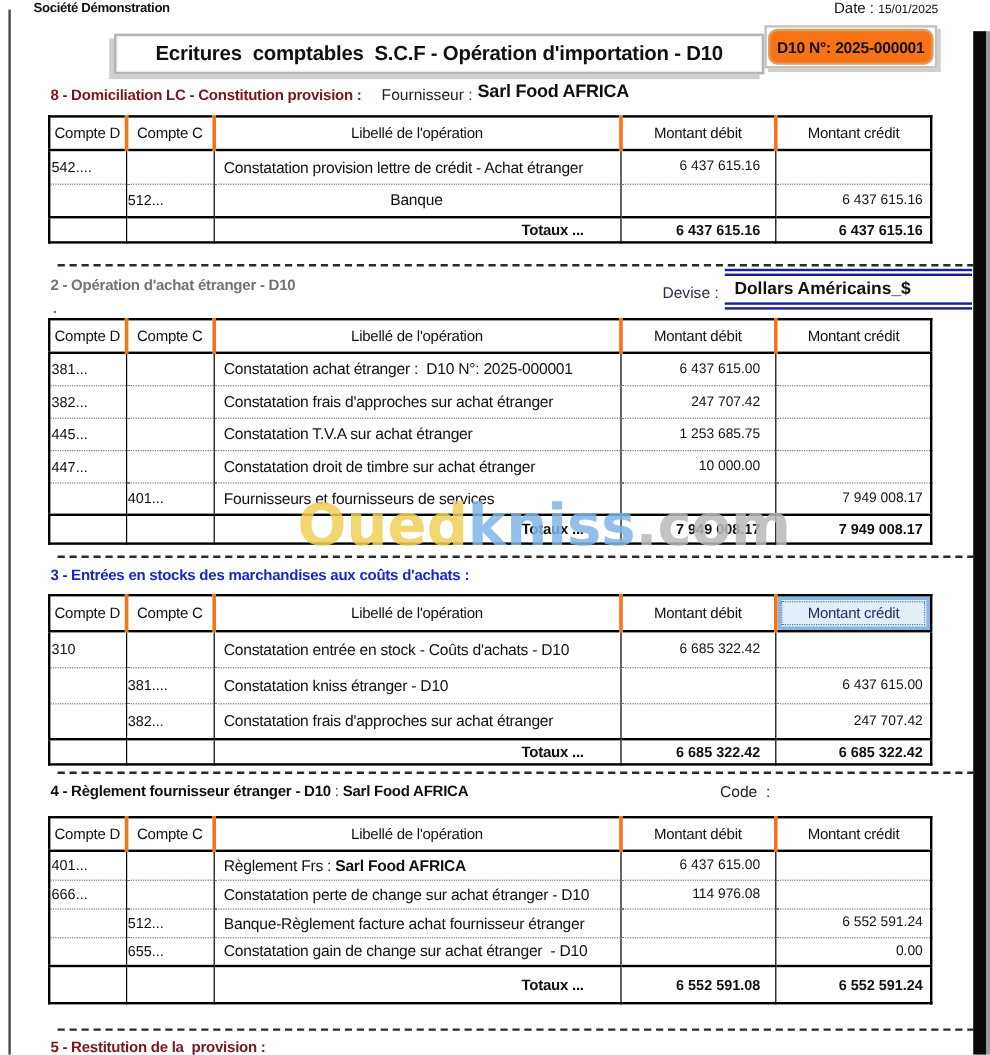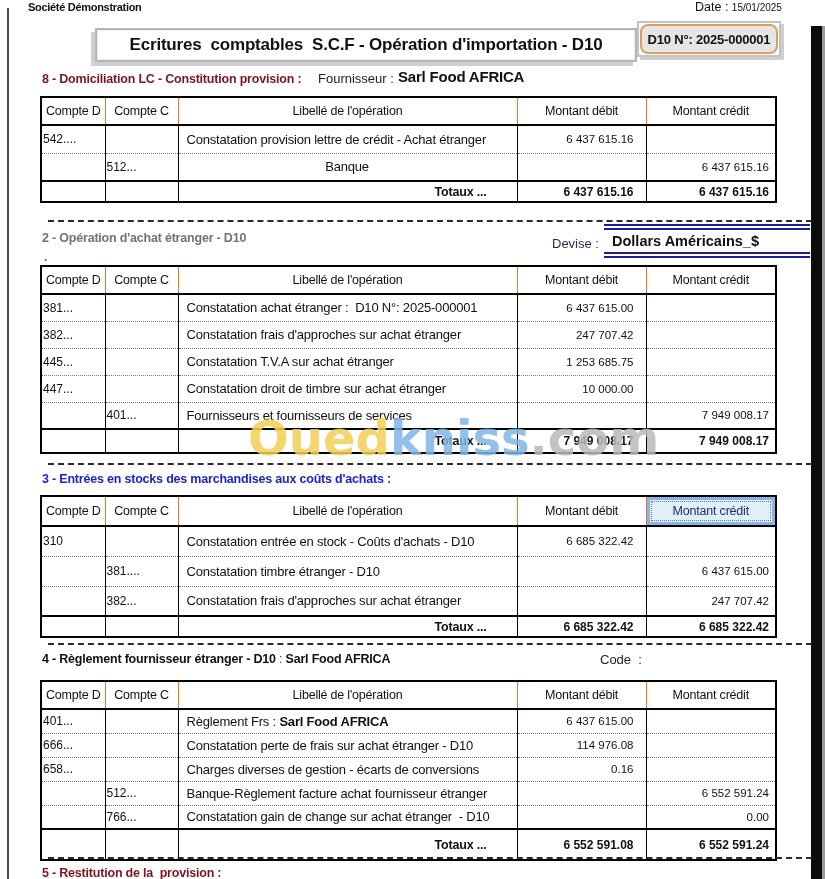--- a/index.html
+++ b/index.html
@@ -24,21 +24,21 @@
     left:95px;top:28px;width:538px;height:30px;line-height:30px;text-align:center;
     background:#fff;border:2px solid #b5b5b5;box-shadow:-4px 4px 0 #cfcfcf, inset 0 0 0 1px #ececec;
     font-size:17px;font-weight:bold;letter-spacing:-0.2px;
   }
   .ref-box{
     left:637px;top:21px;width:138px;height:30px;background:#fff;
     border:2px solid #c2c2c2;box-shadow:3px 3px 0 #cfcfcf;
     display:flex;align-items:stretch;justify-content:stretch;padding:1px;
   }
   .ref-inner{
-    flex:1;border:2px solid #d9a05f;border-radius:8px;background:#e5e5e5;
+    flex:1;border:2px solid #d9a05f;border-radius:8px;background:#f97316;
     display:flex;align-items:center;justify-content:center;
     font-size:13px;font-weight:bold;letter-spacing:-0.2px;
   }
 
   
   .sec-title{font-size:12.5px;font-weight:bold;letter-spacing:-0.2px;white-space:pre}
   .c-darkred{color:#7b1520}
   .c-purple{color:#737373}
   .c-blue{color:#1c24c8}
   .c-black{color:#101010}
@@ -63,21 +63,21 @@
   
   .sep{position:absolute;left:48px;width:764px;height:0;border-top:2px dashed #2a2a2a}
 
   
   table{
     position:absolute;left:40px;width:735px;background:#fff;
     border-collapse:collapse;table-layout:fixed;border:2px solid #000;
   }
   th{
     font-weight:normal;font-size:12.5px;letter-spacing:-0.2px;
-    border-bottom:2px solid #000;border-right:1px solid #f97316;height:24px;
+    border-bottom:2px solid #000;border-right:3px solid #f97316;height:24px;
   }
   th:last-child{border-right:none}
   td{border-bottom:1px dotted #777;vertical-align:middle;overflow:hidden;white-space:pre}
   .cD,.cC,.cL,.cDb{border-right:1px solid #000}
   .cD,.cC{text-align:left;font-size:12px}
   .cL{font-size:13px;padding-left:8px;letter-spacing:-0.2px}
   .cL.center{text-align:center;padding-left:0}
   .cDb{text-align:right;padding-right:12px;font-size:11.5px}
   .cCr{text-align:right;padding-right:6px;font-size:11.5px}
   tr.totalRow td{border-bottom:none;border-top:2px solid #000;font-weight:bold}
@@ -262,21 +262,21 @@
       <tr>
         <td class="cD">310</td>
         <td class="cC"></td>
         <td class="cL"><span>Constatation entrée en stock - Coûts d'achats - D10</span></td>
         <td class="cDb">6 685 322.42</td>
         <td class="cCr"></td>
       </tr>
       <tr>
         <td class="cD"></td>
         <td class="cC">381....</td>
-        <td class="cL"><span>Constatation timbre étranger - D10</span></td>
+        <td class="cL"><span>Constatation kniss étranger - D10</span></td>
         <td class="cDb"></td>
         <td class="cCr">6 437 615.00</td>
       </tr>
       <tr>
         <td class="cD"></td>
         <td class="cC">382...</td>
         <td class="cL"><span>Constatation frais d'approches sur achat étranger</span></td>
         <td class="cDb"></td>
         <td class="cCr">247 707.42</td>
       </tr>
@@ -315,41 +315,34 @@
       <tr>
         <td class="cD">401...</td>
         <td class="cC"></td>
         <td class="cL"><span>Règlement Frs : </span><span class="bold">Sarl Food AFRICA</span></td>
         <td class="cDb">6 437 615.00</td>
         <td class="cCr"></td>
       </tr>
       <tr>
         <td class="cD">666...</td>
         <td class="cC"></td>
-        <td class="cL"><span>Constatation perte de frais sur achat étranger - D10</span></td>
+        <td class="cL"><span>Constatation perte de change sur achat étranger - D10</span></td>
         <td class="cDb">114 976.08</td>
-        <td class="cCr"></td>
-      </tr>
-      <tr>
-        <td class="cD">658...</td>
-        <td class="cC"></td>
-        <td class="cL"><span>Charges diverses de gestion - écarts de conversions</span></td>
-        <td class="cDb">0.16</td>
         <td class="cCr"></td>
       </tr>
       <tr>
         <td class="cD"></td>
         <td class="cC">512...</td>
         <td class="cL"><span>Banque-Règlement facture achat fournisseur étranger</span></td>
         <td class="cDb"></td>
         <td class="cCr">6 552 591.24</td>
       </tr>
       <tr>
         <td class="cD"></td>
-        <td class="cC">766...</td>
+        <td class="cC">655...</td>
         <td class="cL"><span>Constatation gain de change sur achat étranger  - D10</span></td>
         <td class="cDb"></td>
         <td class="cCr">0.00</td>
       </tr>
       <tr class="totalRow">
         <td class="cD"></td>
         <td class="cC"></td>
         <td class="cL">Totaux ...</td>
         <td class="cDb">6 552 591.08</td>
         <td class="cCr">6 552 591.24</td>

